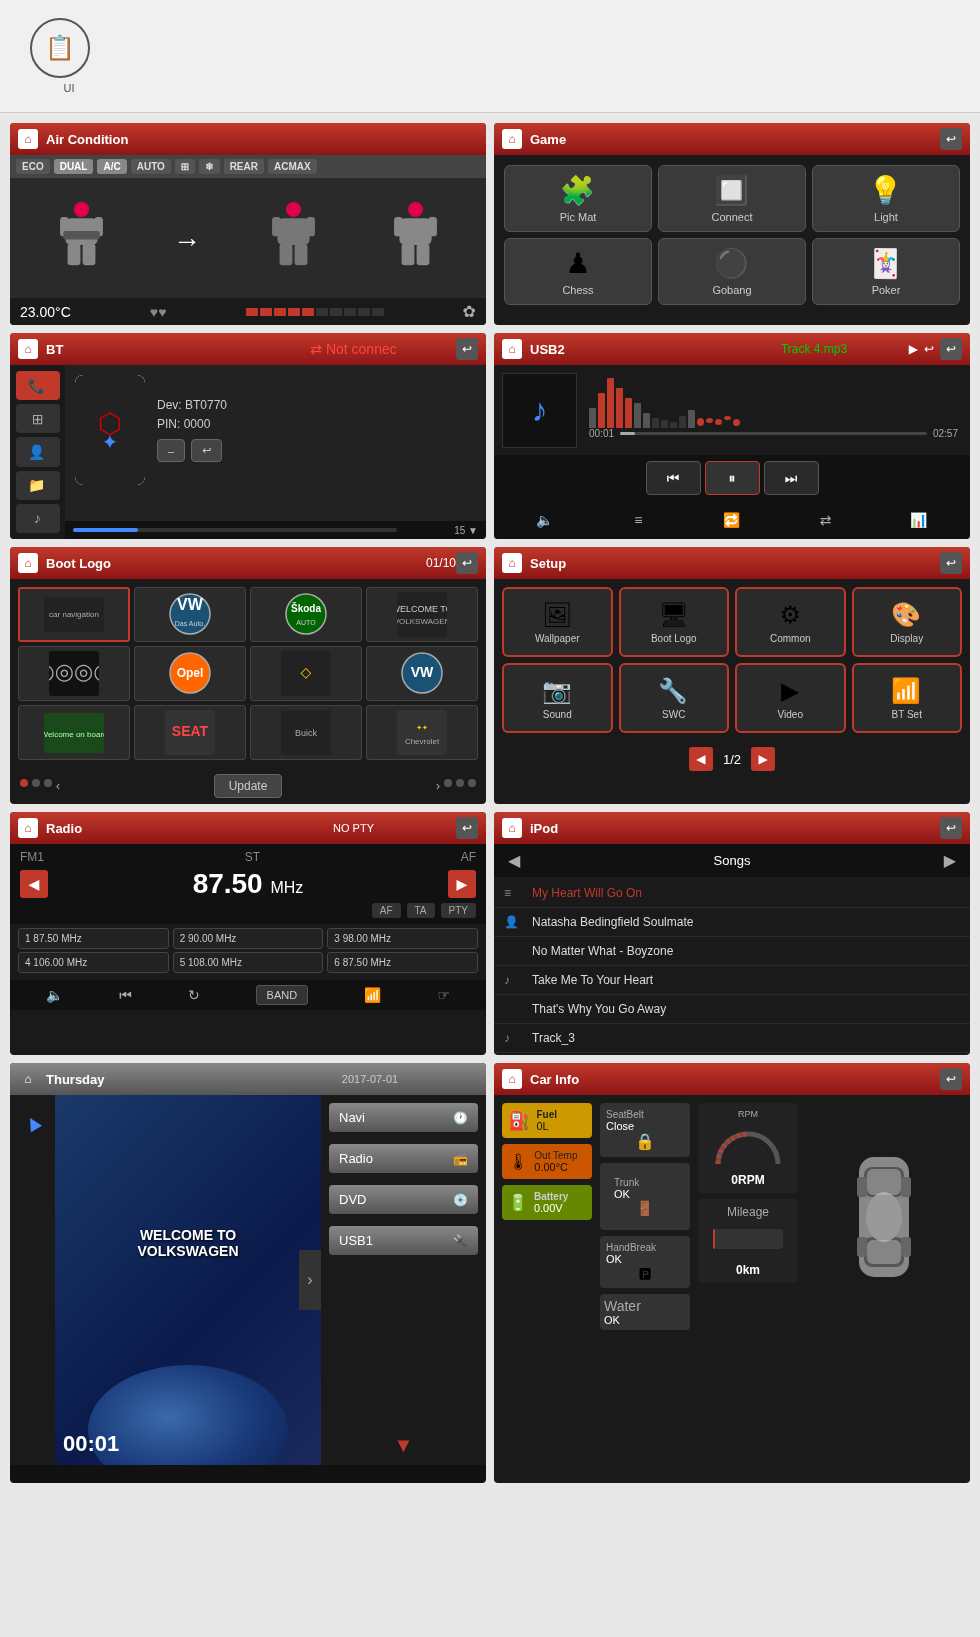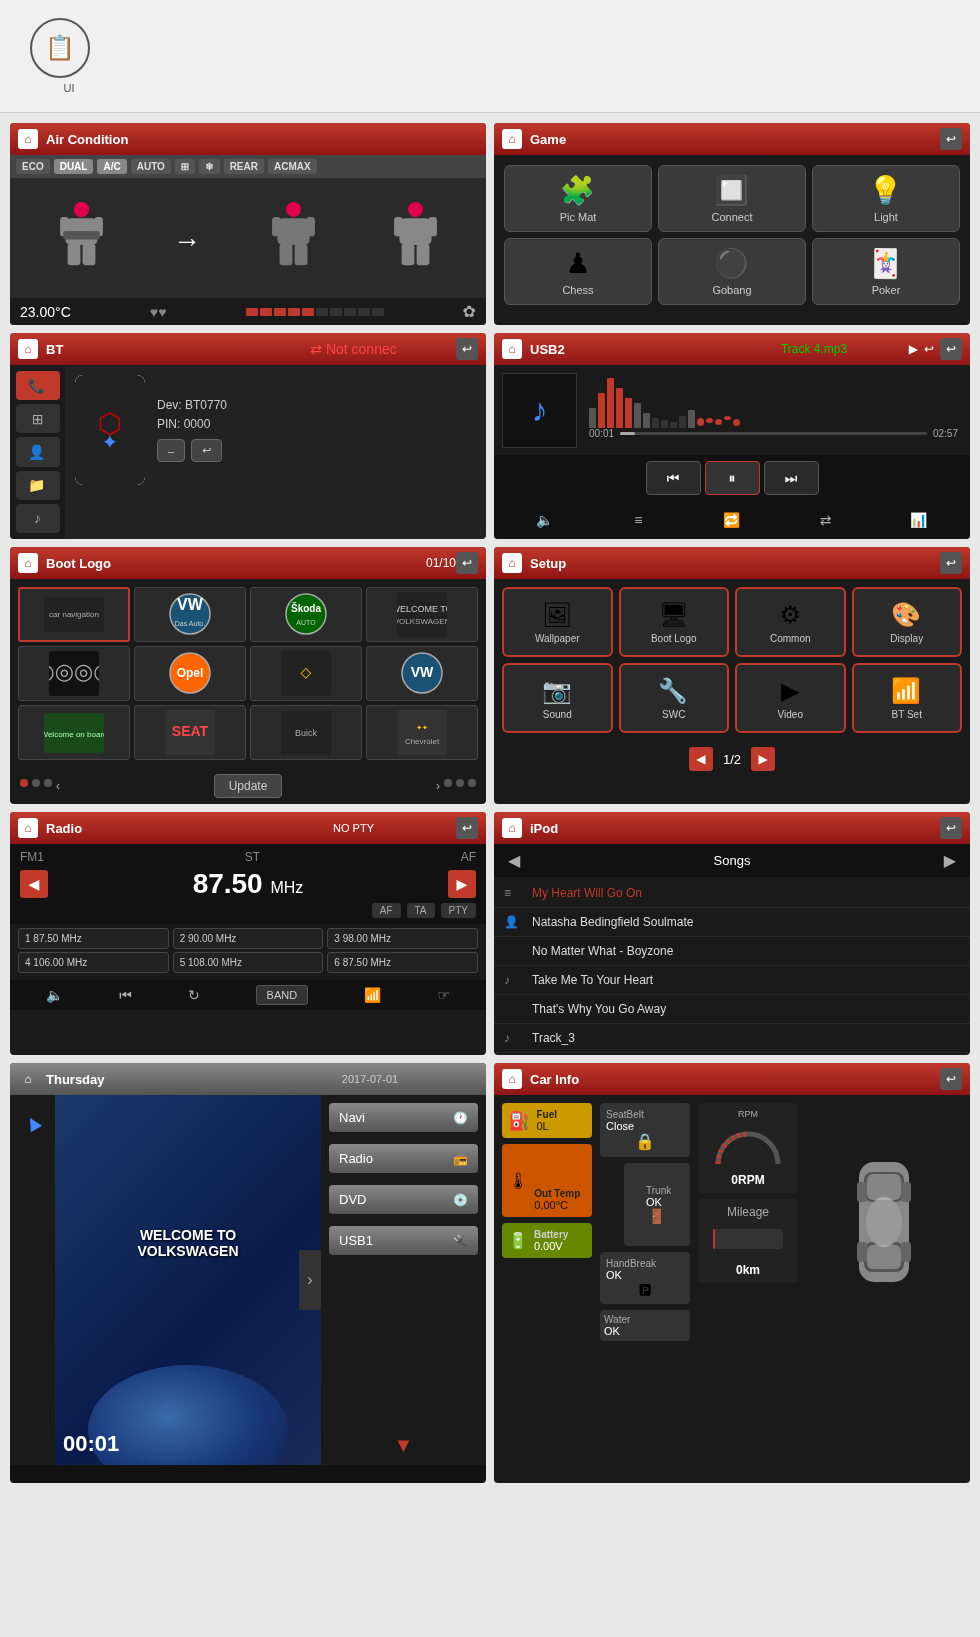--- a/index.html
+++ b/index.html
@@ -507,20 +507,26 @@
     </div>
 
     <div class="bt-sidebar">
       <div class="bt-sidebar-btn active">📞</div>
       <div class="bt-sidebar-btn">⊞</div>
       <div class="bt-sidebar-btn">👤</div>
       <div class="bt-sidebar-btn">📁</div>
       <div class="bt-sidebar-btn">♪</div>
     </div>
 
+    <div style="position:absolute; bottom:0; left:55px; right:0; height:18px; background:#111; display:flex; align-items:center; padding:0 8px; justify-content:space-between;">
+      <div style="width:80%; height:4px; background:#333; border-radius:2px;">
+        <div style="width:20%; height:100%; background:#4488ff; border-radius:2px;"></div>
+      </div>
+      <span style="color:#aaa; font-size:10px; cursor:pointer;">15 ▼</span>
+    </div>
   </div>
 
   <div class="panel usb-panel">
     <div class="panel-header">
       <div class="home-icon">⌂</div>
       <span class="title">USB2</span>
       <span class="usb-header-extra">Track 4.mp3</span>
       <span style="color:#fff; font-size:12px; margin-right:6px;">▶</span>
       <span style="color:#fff; font-size:12px; margin-right:6px;">↩</span>
       <div class="back-btn">↩</div>
@@ -874,51 +880,51 @@
         <div style="background:#cc9900; border-radius:4px; padding:6px; display:flex; align-items:center; gap:6px;">
           <span style="font-size:18px;">⛽</span>
           <div>
             <div style="color:#222; font-size:10px; font-weight:bold;">Fuel</div>
             <div style="color:#111; font-size:11px;">0L</div>
           </div>
         </div>
         <div style="background:#cc5500; border-radius:4px; padding:6px; display:flex; align-items:center; gap:6px;">
           <span style="font-size:16px;">🌡</span>
           <div>
-            <div style="color:#222; font-size:10px; font-weight:bold;margin-top:38px;">Out Temp</div>
+            <div style="color:#222; font-size:10px; font-weight:normal;">Out Temp</div>
             <div style="color:#111; font-size:11px;">0.00°C</div>
           </div>
         </div>
         <div style="background:#668800; border-radius:4px; padding:6px; display:flex; align-items:center; gap:6px;">
           <span style="font-size:16px;">🔋</span>
           <div>
             <div style="color:#ccc; font-size:10px; font-weight:bold;">Battery</div>
             <div style="color:#fff; font-size:11px;">0.00V</div>
           </div>
         </div>
       </div>
 
       <div style="display:flex; flex-direction:column; gap:6px; width:90px;">
         <div style="background:#333; border-radius:4px; padding:6px;">
           <div style="color:#aaa; font-size:10px;">SeatBelt</div>
           <div style="color:#fff; font-size:11px;">Close</div>
           <div style="font-size:16px; text-align:center;">🔒</div>
         </div>
-        <div style="background:#333; border-radius:4px; padding:22px;margin-left:24px;">
+        <div style="background:#333; border-radius:4px; padding:14px;">
           <div style="color:#aaa; font-size:10px;">Trunk</div>
           <div style="color:#fff; font-size:11px;">OK</div>
           <div style="font-size:14px; text-align:center;">🚪</div>
         </div>
         <div style="background:#333; border-radius:4px; padding:6px;">
           <div style="color:#aaa; font-size:10px;">HandBreak</div>
           <div style="color:#fff; font-size:11px;">OK</div>
           <div style="font-size:14px; text-align:center;">🅿</div>
         </div>
         <div style="background:#333; border-radius:4px; padding:4px;">
-          <div style="color:#aaa; font-size:10px;">Water</div>
+          <div style="color:#aaa; font-size:14px;">Water</div>
           <div style="color:#fff; font-size:11px;">OK</div>
         </div>
       </div>
 
       <div style="display:flex; flex-direction:column; gap:6px; width:100px;">
         <div style="background:#222; border-radius:4px; padding:6px; text-align:center;">
           <div style="color:#aaa; font-size:9px;">RPM</div>
           
           <svg width="80" height="50" viewBox="0 0 80 50">
             <path d="M 10 45 A 30 30 0 0 1 70 45" stroke="#555" stroke-width="5" fill="none"></path>

